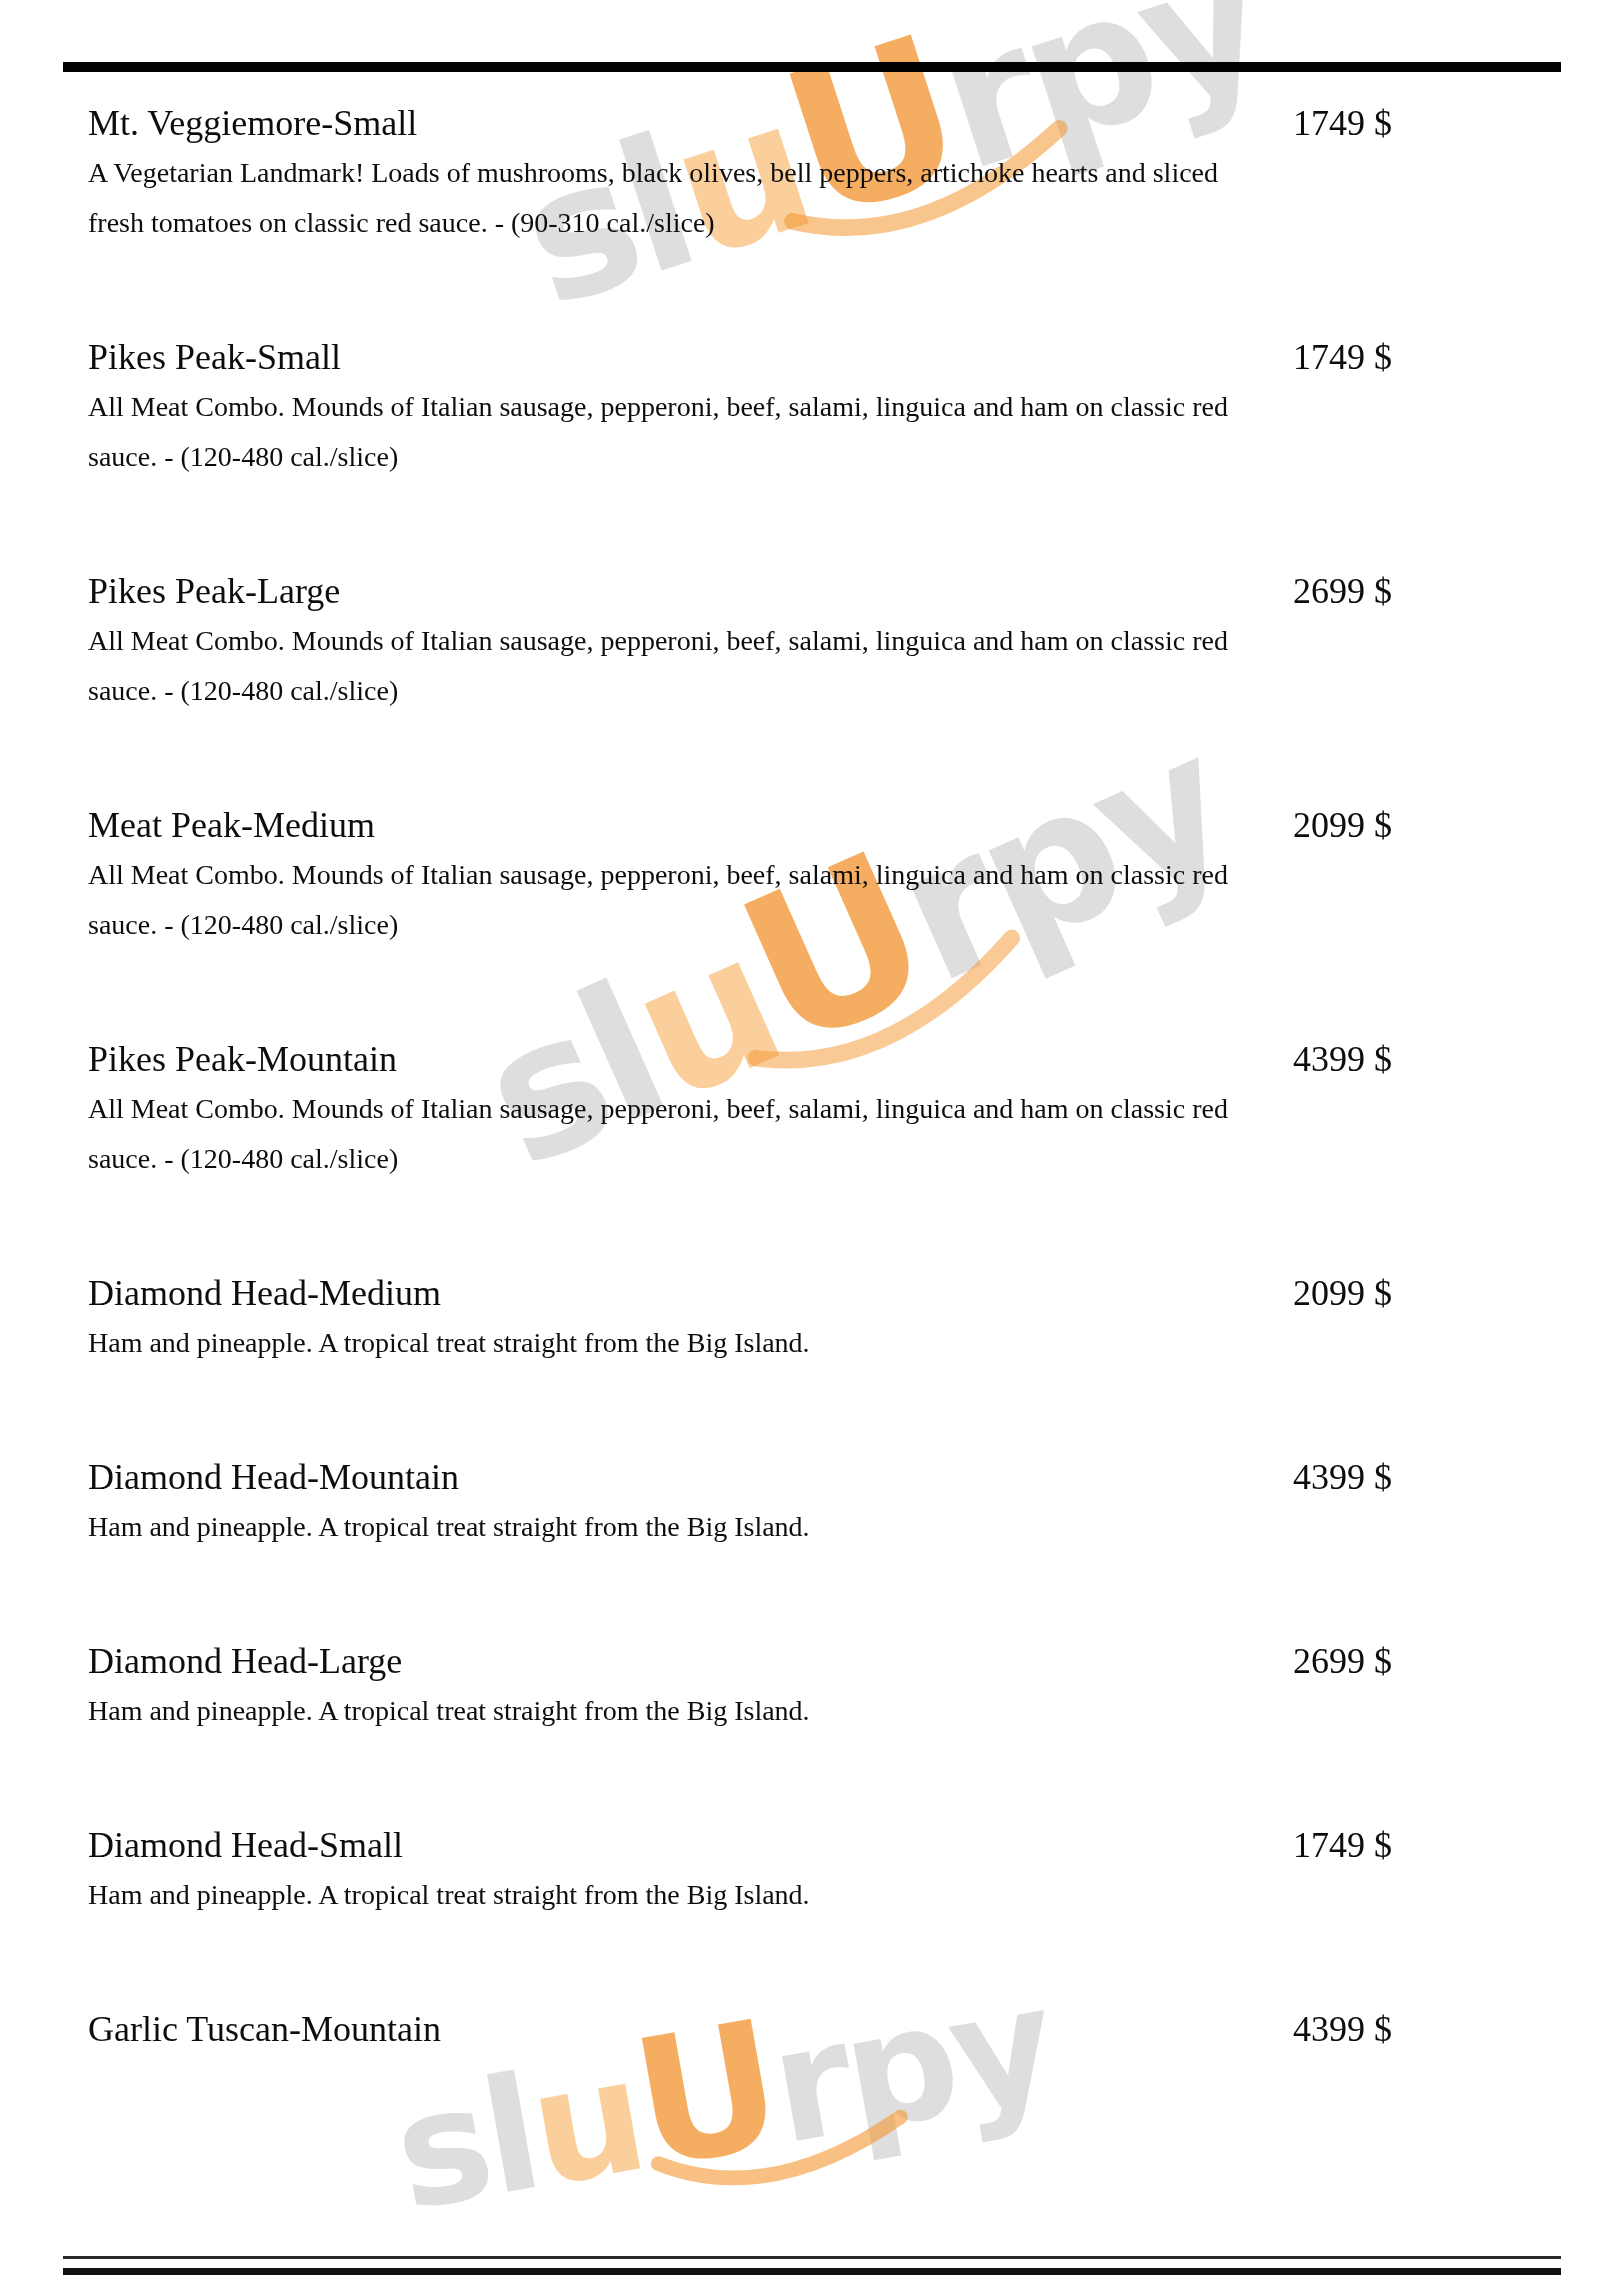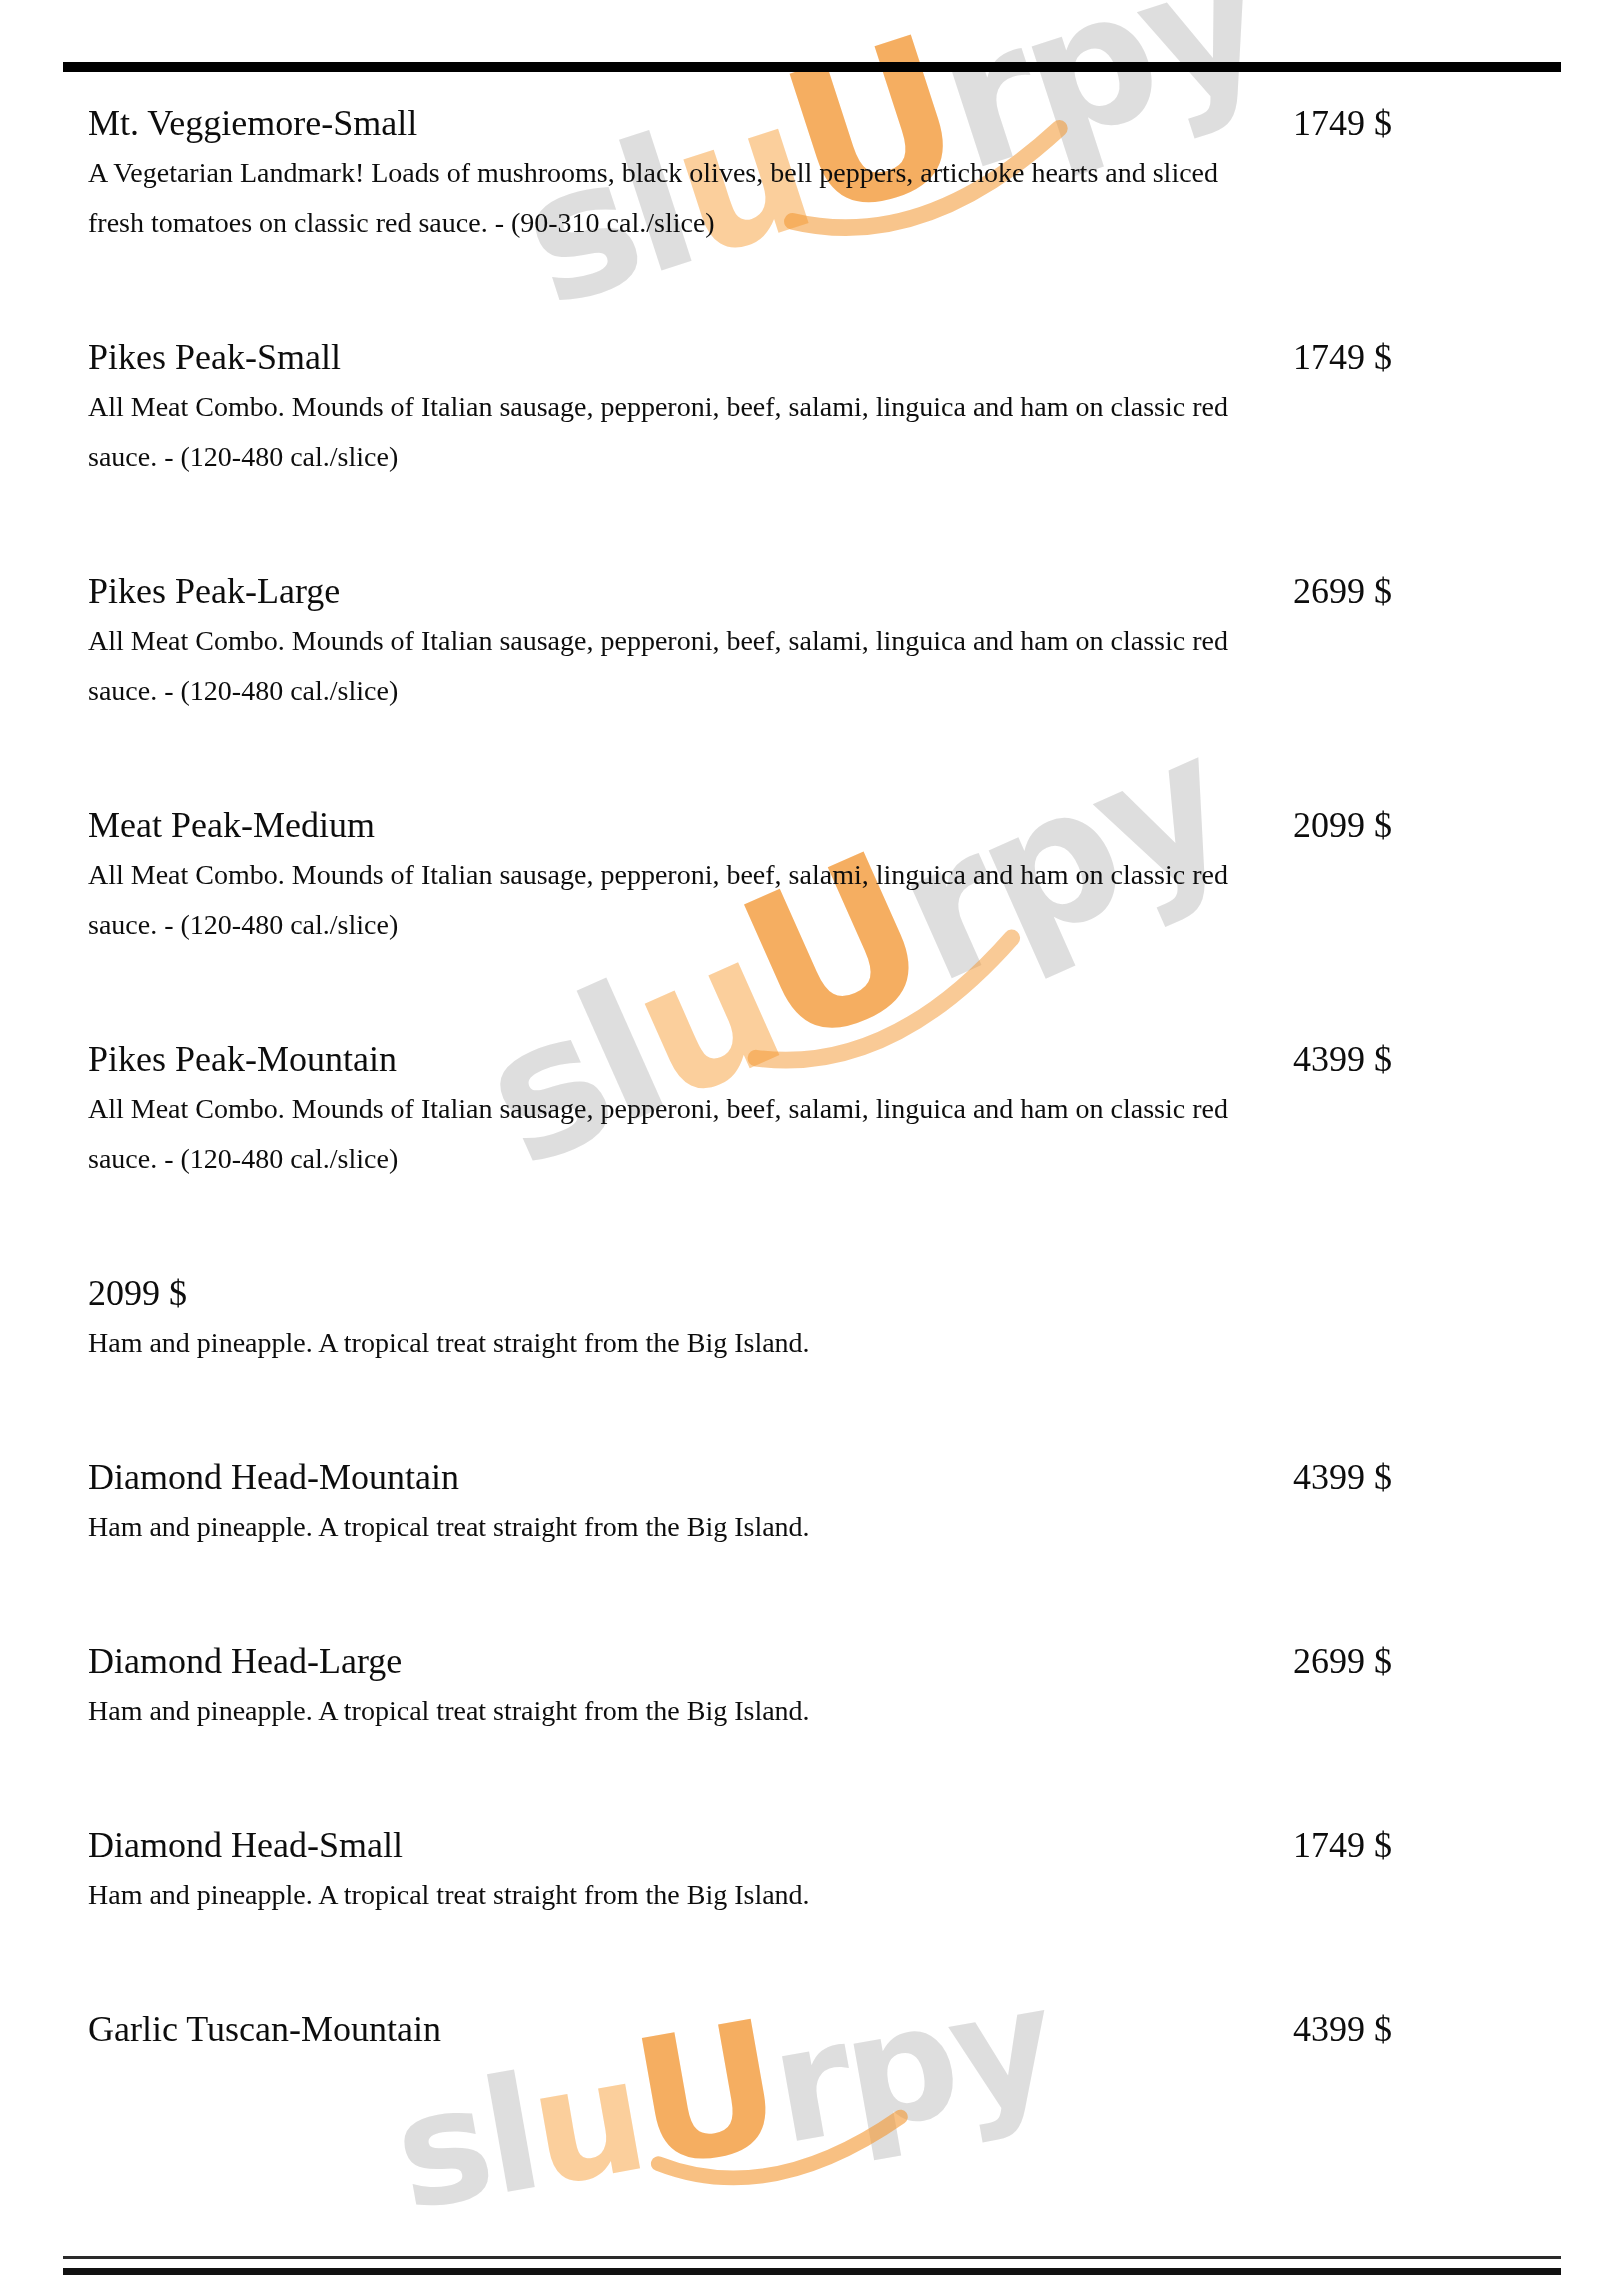--- a/index.html
+++ b/index.html
@@ -162,20 +162,21 @@
     <div class="menu-item">
       <div class="item-header">
         <span class="item-name">Pikes Peak-Mountain</span>
         <span class="item-price">4399 $</span>
       </div>
       <div class="item-desc">All Meat Combo. Mounds of Italian sausage, pepperoni, beef, salami, linguica and ham on classic red sauce. - (120-480 cal./slice)</div>
     </div>
 
     <div class="menu-item">
       <div class="item-header">
+        <span class="item-name">Diamond Head-Medium</span>
         <span class="item-price">2099 $</span>
       </div>
       <div class="item-desc">Ham and pineapple. A tropical treat straight from the Big Island.</div>
     </div>
 
     <div class="menu-item">
       <div class="item-header">
         <span class="item-name">Diamond Head-Mountain</span>
         <span class="item-price">4399 $</span>
       </div>

